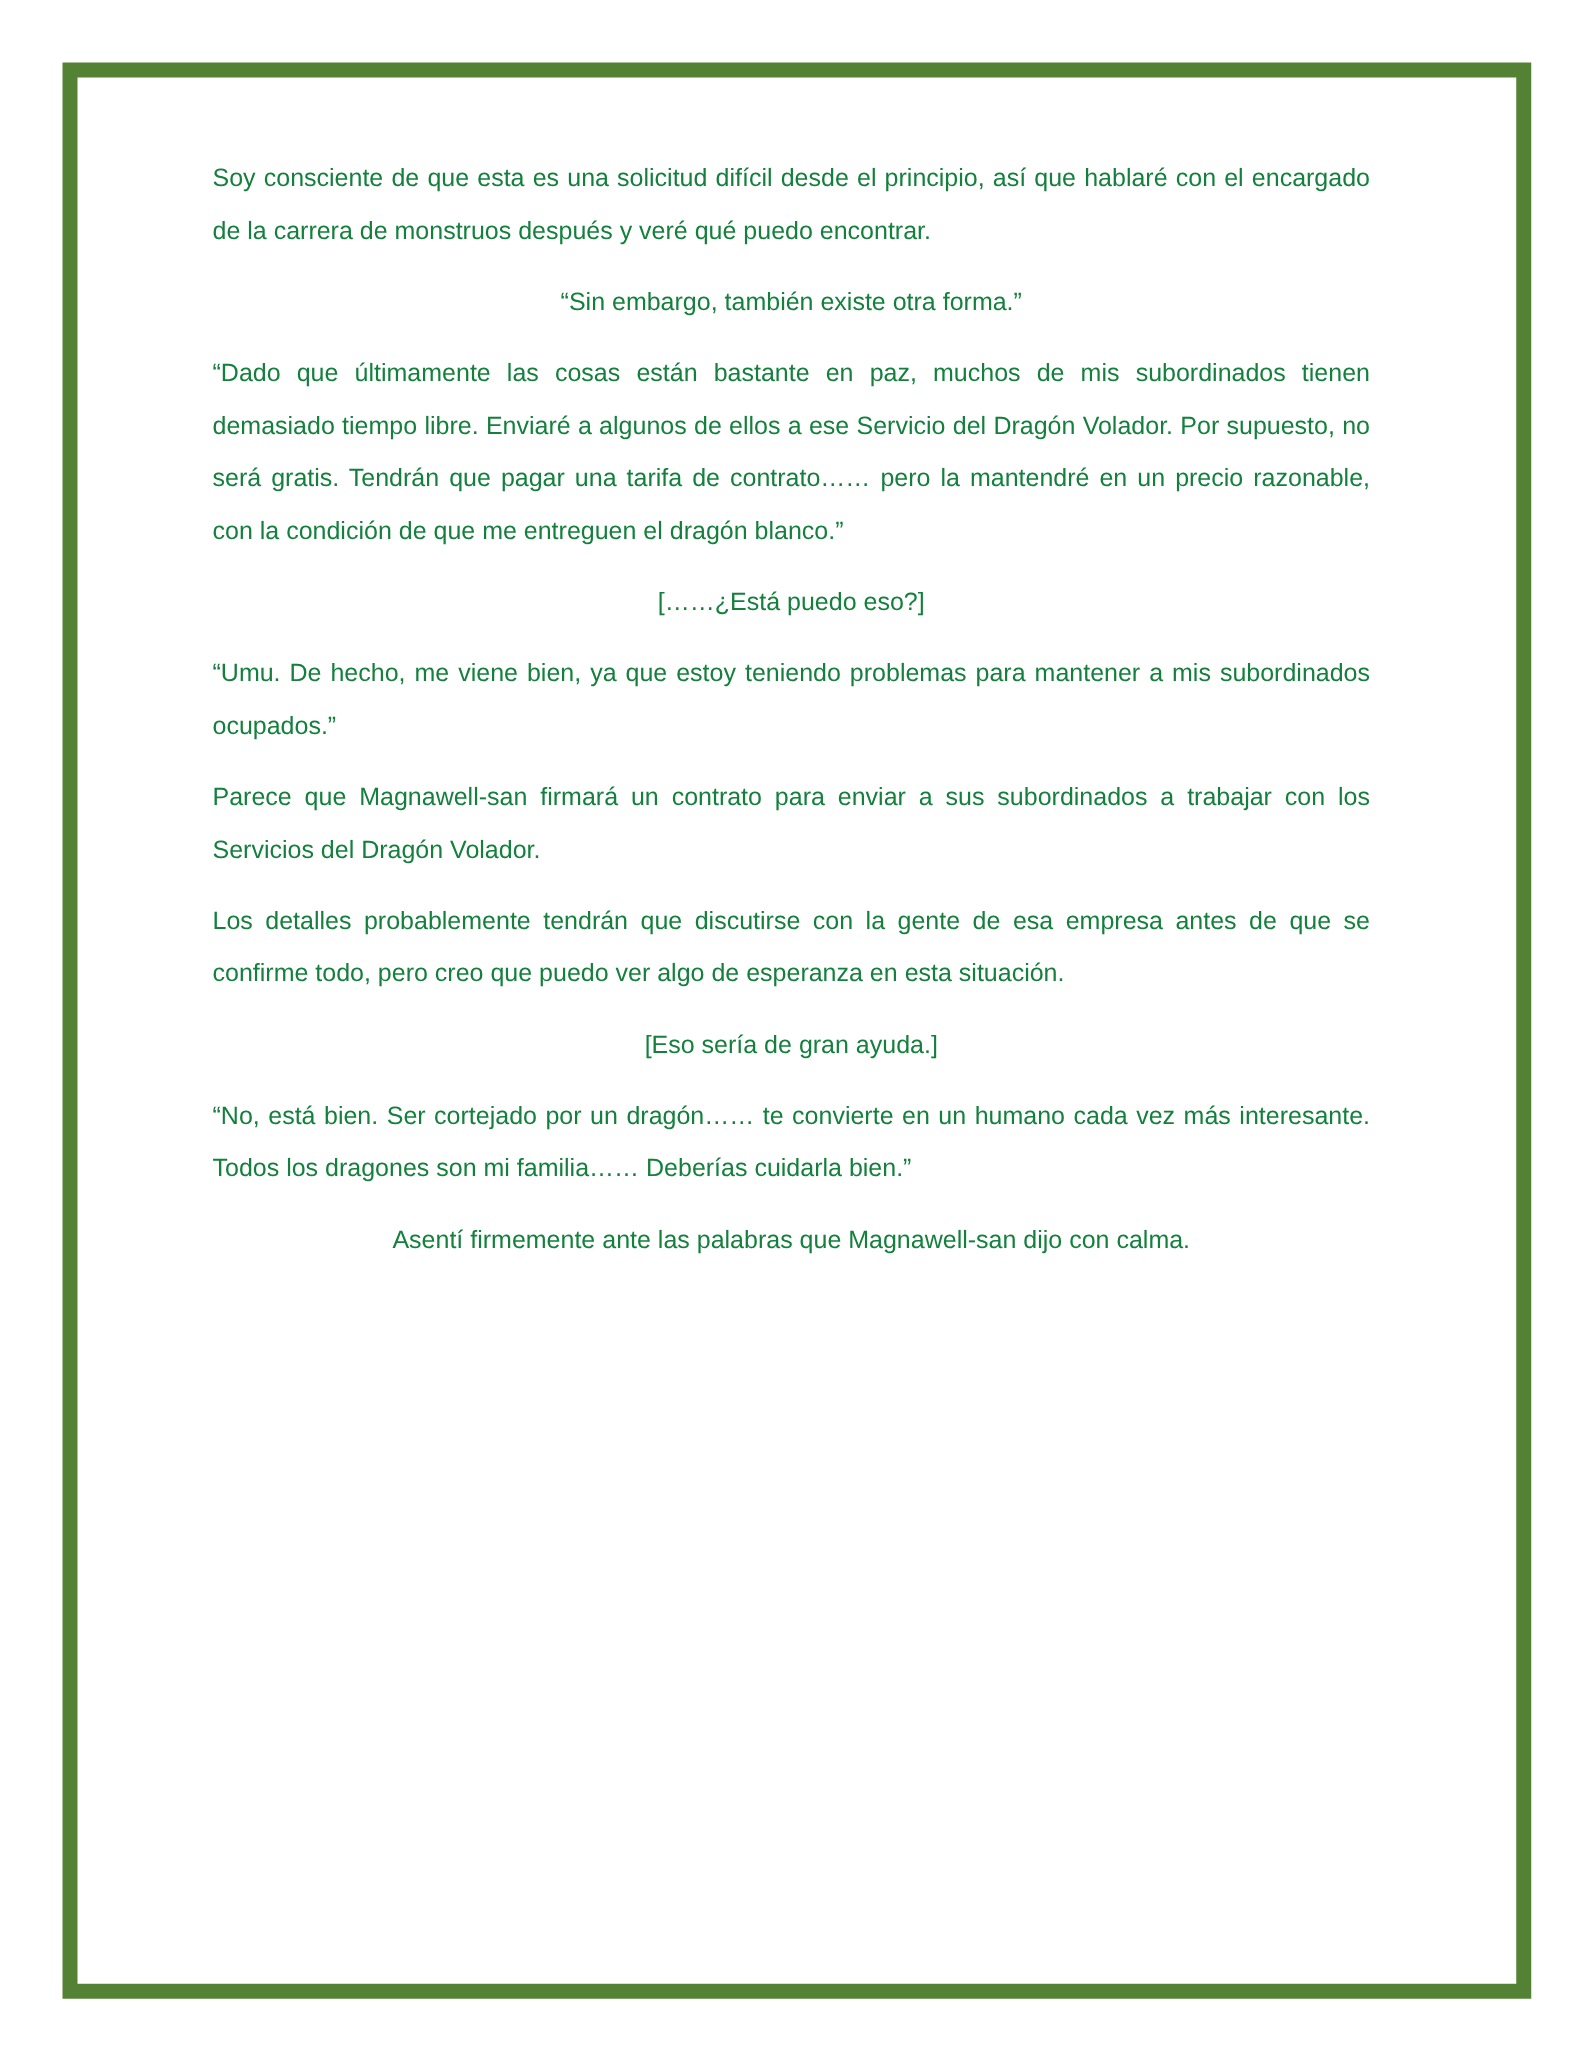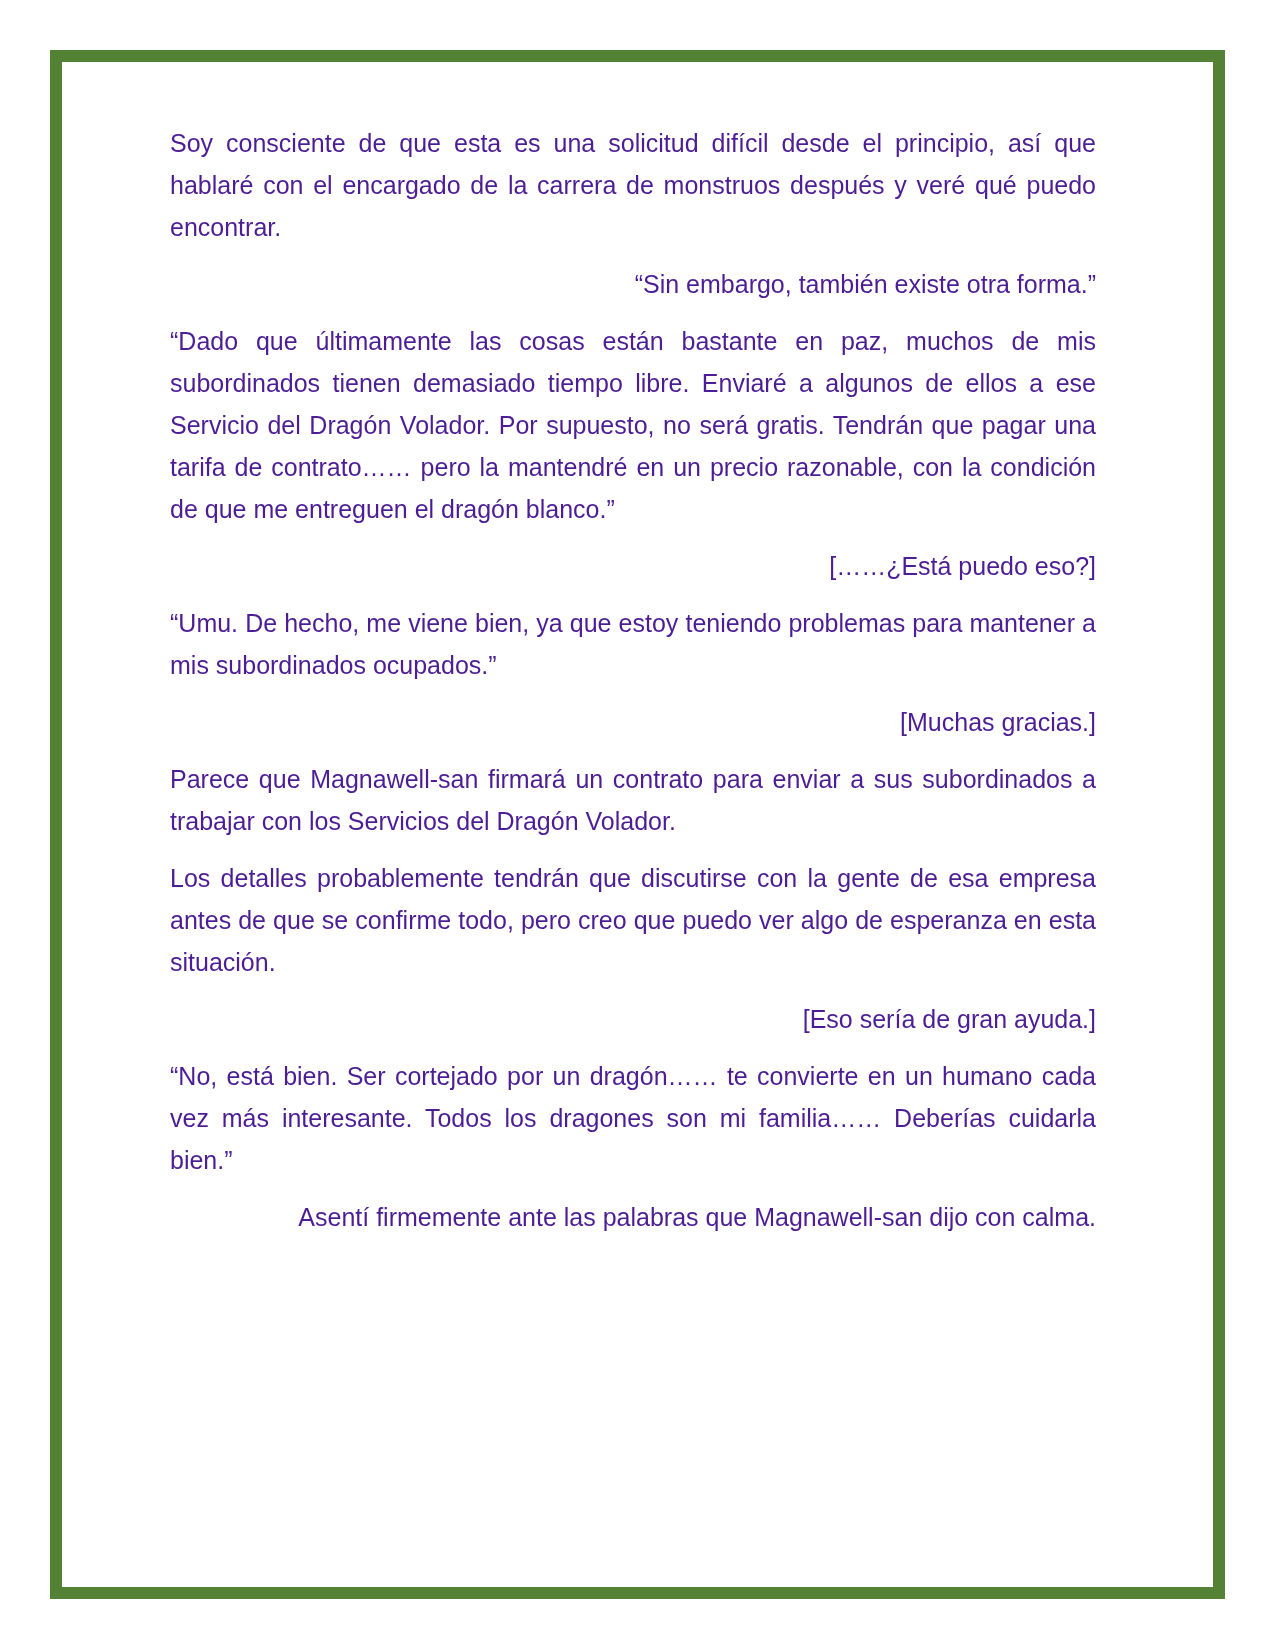--- a/index.html
+++ b/index.html
@@ -21,42 +21,41 @@
       height: 1525px;
       border: 12px solid #548235;
       background: #ffffff;
     }
     .page-content {
       position: absolute;
       left: 170px;
       top: 122px;
       width: 926px;
       font-family: "Liberation Sans", sans-serif;
-      font-size: 25px;
+      font-size: 20px;
       line-height: 42px;
-      color: #4c1d95;
+      color: #15803d;
     }
     .para {
       margin: 0 0 15px 0;
       text-align: justify;
     }
     .para.short {
-      text-align: right;
+      text-align: center;
     }
   </style>
 </head>
 <body>
 
 <div class="page-frame" style="border-color: rgb(84, 130, 53);"></div>
 
 <div class="page-content">
   <p class="para">Soy consciente de que esta es una solicitud difícil desde el principio, así que hablaré con el encargado de la carrera de monstruos después y veré qué puedo encontrar.</p>
   <p class="para short">“Sin embargo, también existe otra forma.”</p>
   <p class="para">“Dado que últimamente las cosas están bastante en paz, muchos de mis subordinados tienen demasiado tiempo libre. Enviaré a algunos de ellos a ese Servicio del Dragón Volador. Por supuesto, no será gratis. Tendrán que pagar una tarifa de contrato…… pero la mantendré en un precio razonable, con la condición de que me entreguen el dragón blanco.”</p>
   <p class="para short">[……¿Está puedo eso?]</p>
   <p class="para">“Umu. De hecho, me viene bien, ya que estoy teniendo problemas para mantener a mis subordinados ocupados.”</p>
-  <p class="para short">[Muchas gracias.]</p>
   <p class="para">Parece que Magnawell-san firmará un contrato para enviar a sus subordinados a trabajar con los Servicios del Dragón Volador.</p>
   <p class="para">Los detalles probablemente tendrán que discutirse con la gente de esa empresa antes de que se confirme todo, pero creo que puedo ver algo de esperanza en esta situación.</p>
   <p class="para short">[Eso sería de gran ayuda.]</p>
   <p class="para">“No, está bien. Ser cortejado por un dragón…… te convierte en un humano cada vez más interesante. Todos los dragones son mi familia…… Deberías cuidarla bien.”</p>
   <p class="para short">Asentí firmemente ante las palabras que Magnawell-san dijo con calma.</p>
 </div>
 
 </body></html>

